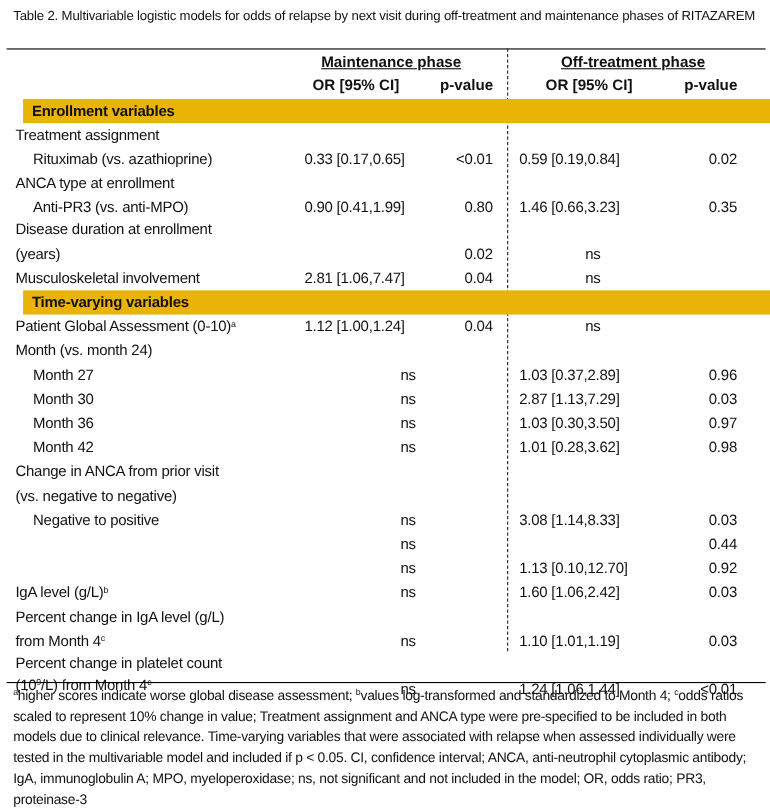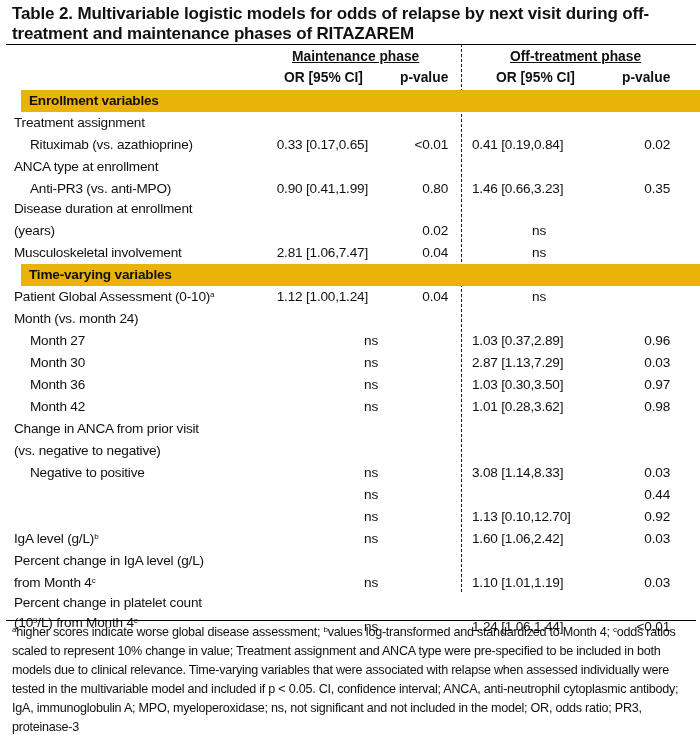--- a/index.html
+++ b/index.html
@@ -13,22 +13,22 @@
       overflow: hidden;
       font-family: "Liberation Sans", "DejaVu Sans", sans-serif;
       color: #111111;
       position: relative;
     }
     .caption {
       position: absolute;
       left: 12px;
       top: 4px;
       width: 680px;
-      font-weight: bold;
-      font-size: 17px;
+      font-weight: normal;
+      font-size: 12px;
       line-height: 20px;
       letter-spacing: -0.15px;
     }
     .table-wrap {
       position: absolute;
       left: 6px;
       top: 44px;
       width: 690px;
     }
     .rule-top {
@@ -131,21 +131,21 @@
     <span class="label">Enrollment variables</span>
   </div>
 
   <div class="row" style="top:68px;text-decoration:underline;">
     <span class="label">Treatment assignment</span>
   </div>
   <div class="row" style="top:90px;">
     <span class="label indent">Rituximab (vs. azathioprine)</span>
     <span class="cell c-m-or">0.33 [0.17,0.65]</span>
     <span class="cell c-m-p">&lt;0.01</span>
-    <span class="cell c-o-or">0.41 [0.19,0.84]</span>
+    <span class="cell c-o-or">0.59 [0.19,0.84]</span>
     <span class="cell c-o-p">0.02</span>
   </div>
   <div class="row" style="top:112px;">
     <span class="label">ANCA type at enrollment</span>
   </div>
   <div class="row" style="top:134px;">
     <span class="label indent">Anti-PR3 (vs. anti-MPO)</span>
     <span class="cell c-m-or">0.90 [0.41,1.99]</span>
     <span class="cell c-m-p">0.80</span>
     <span class="cell c-o-or">1.46 [0.66,3.23]</span>

